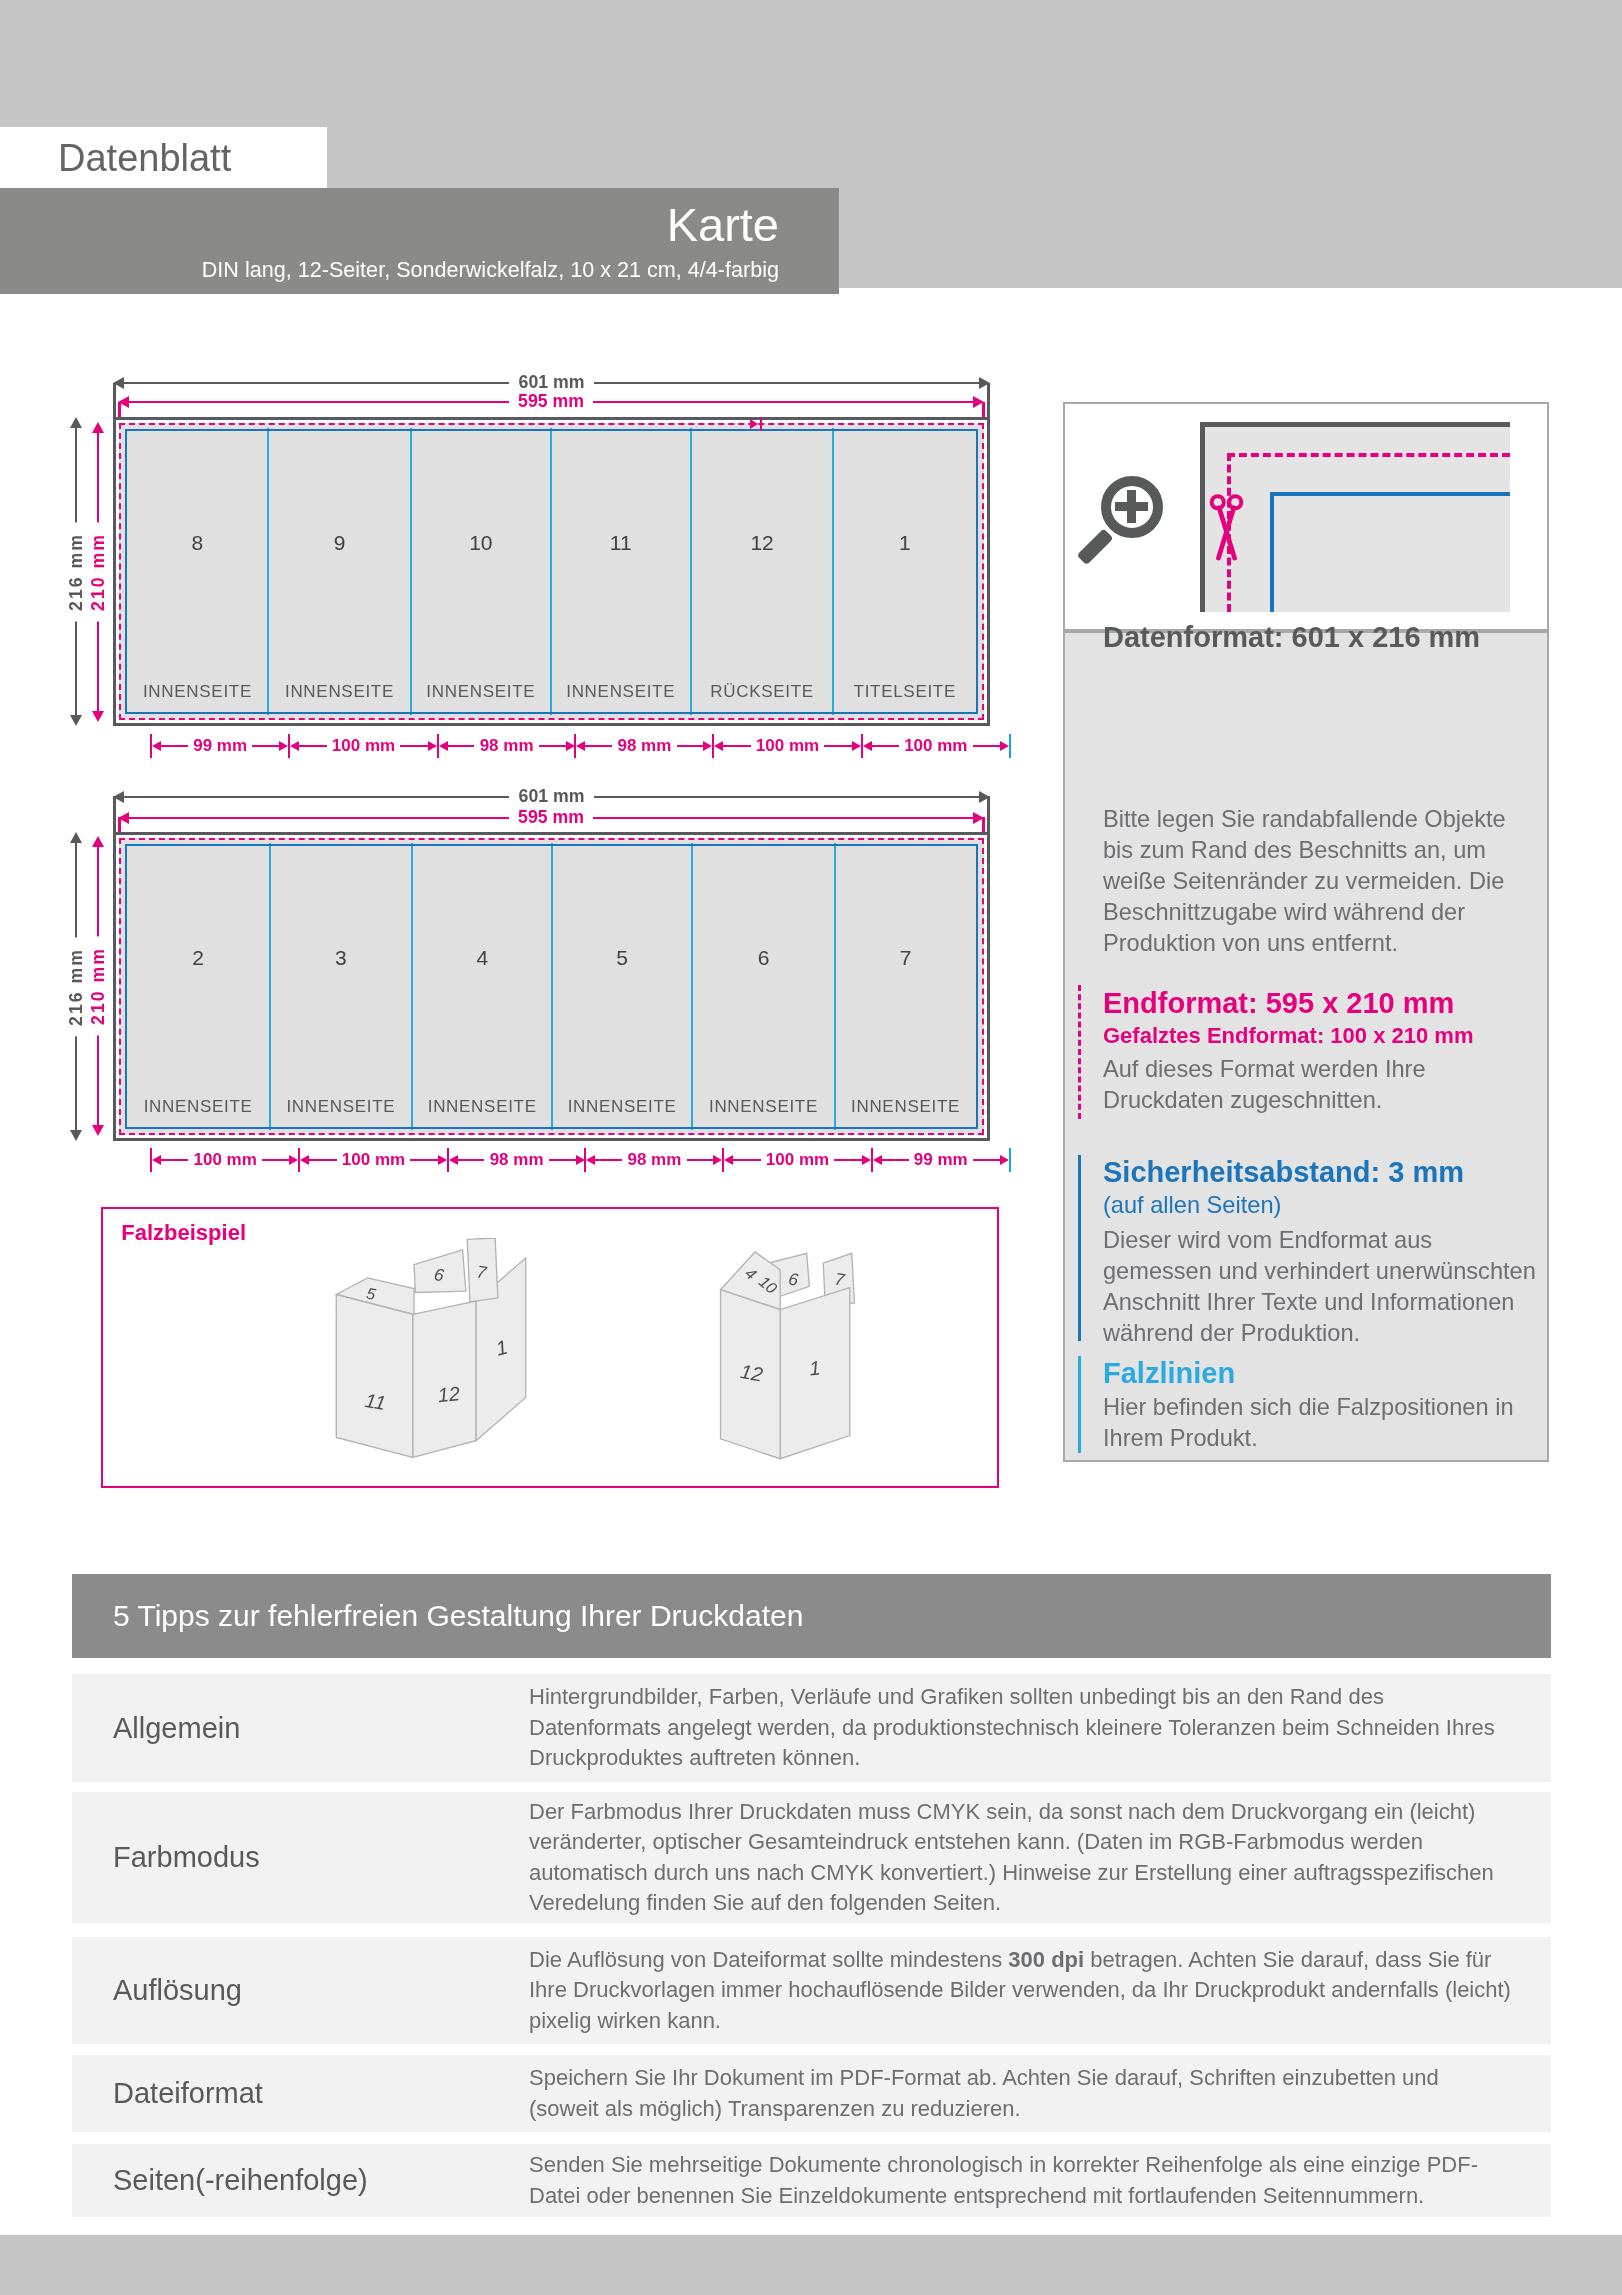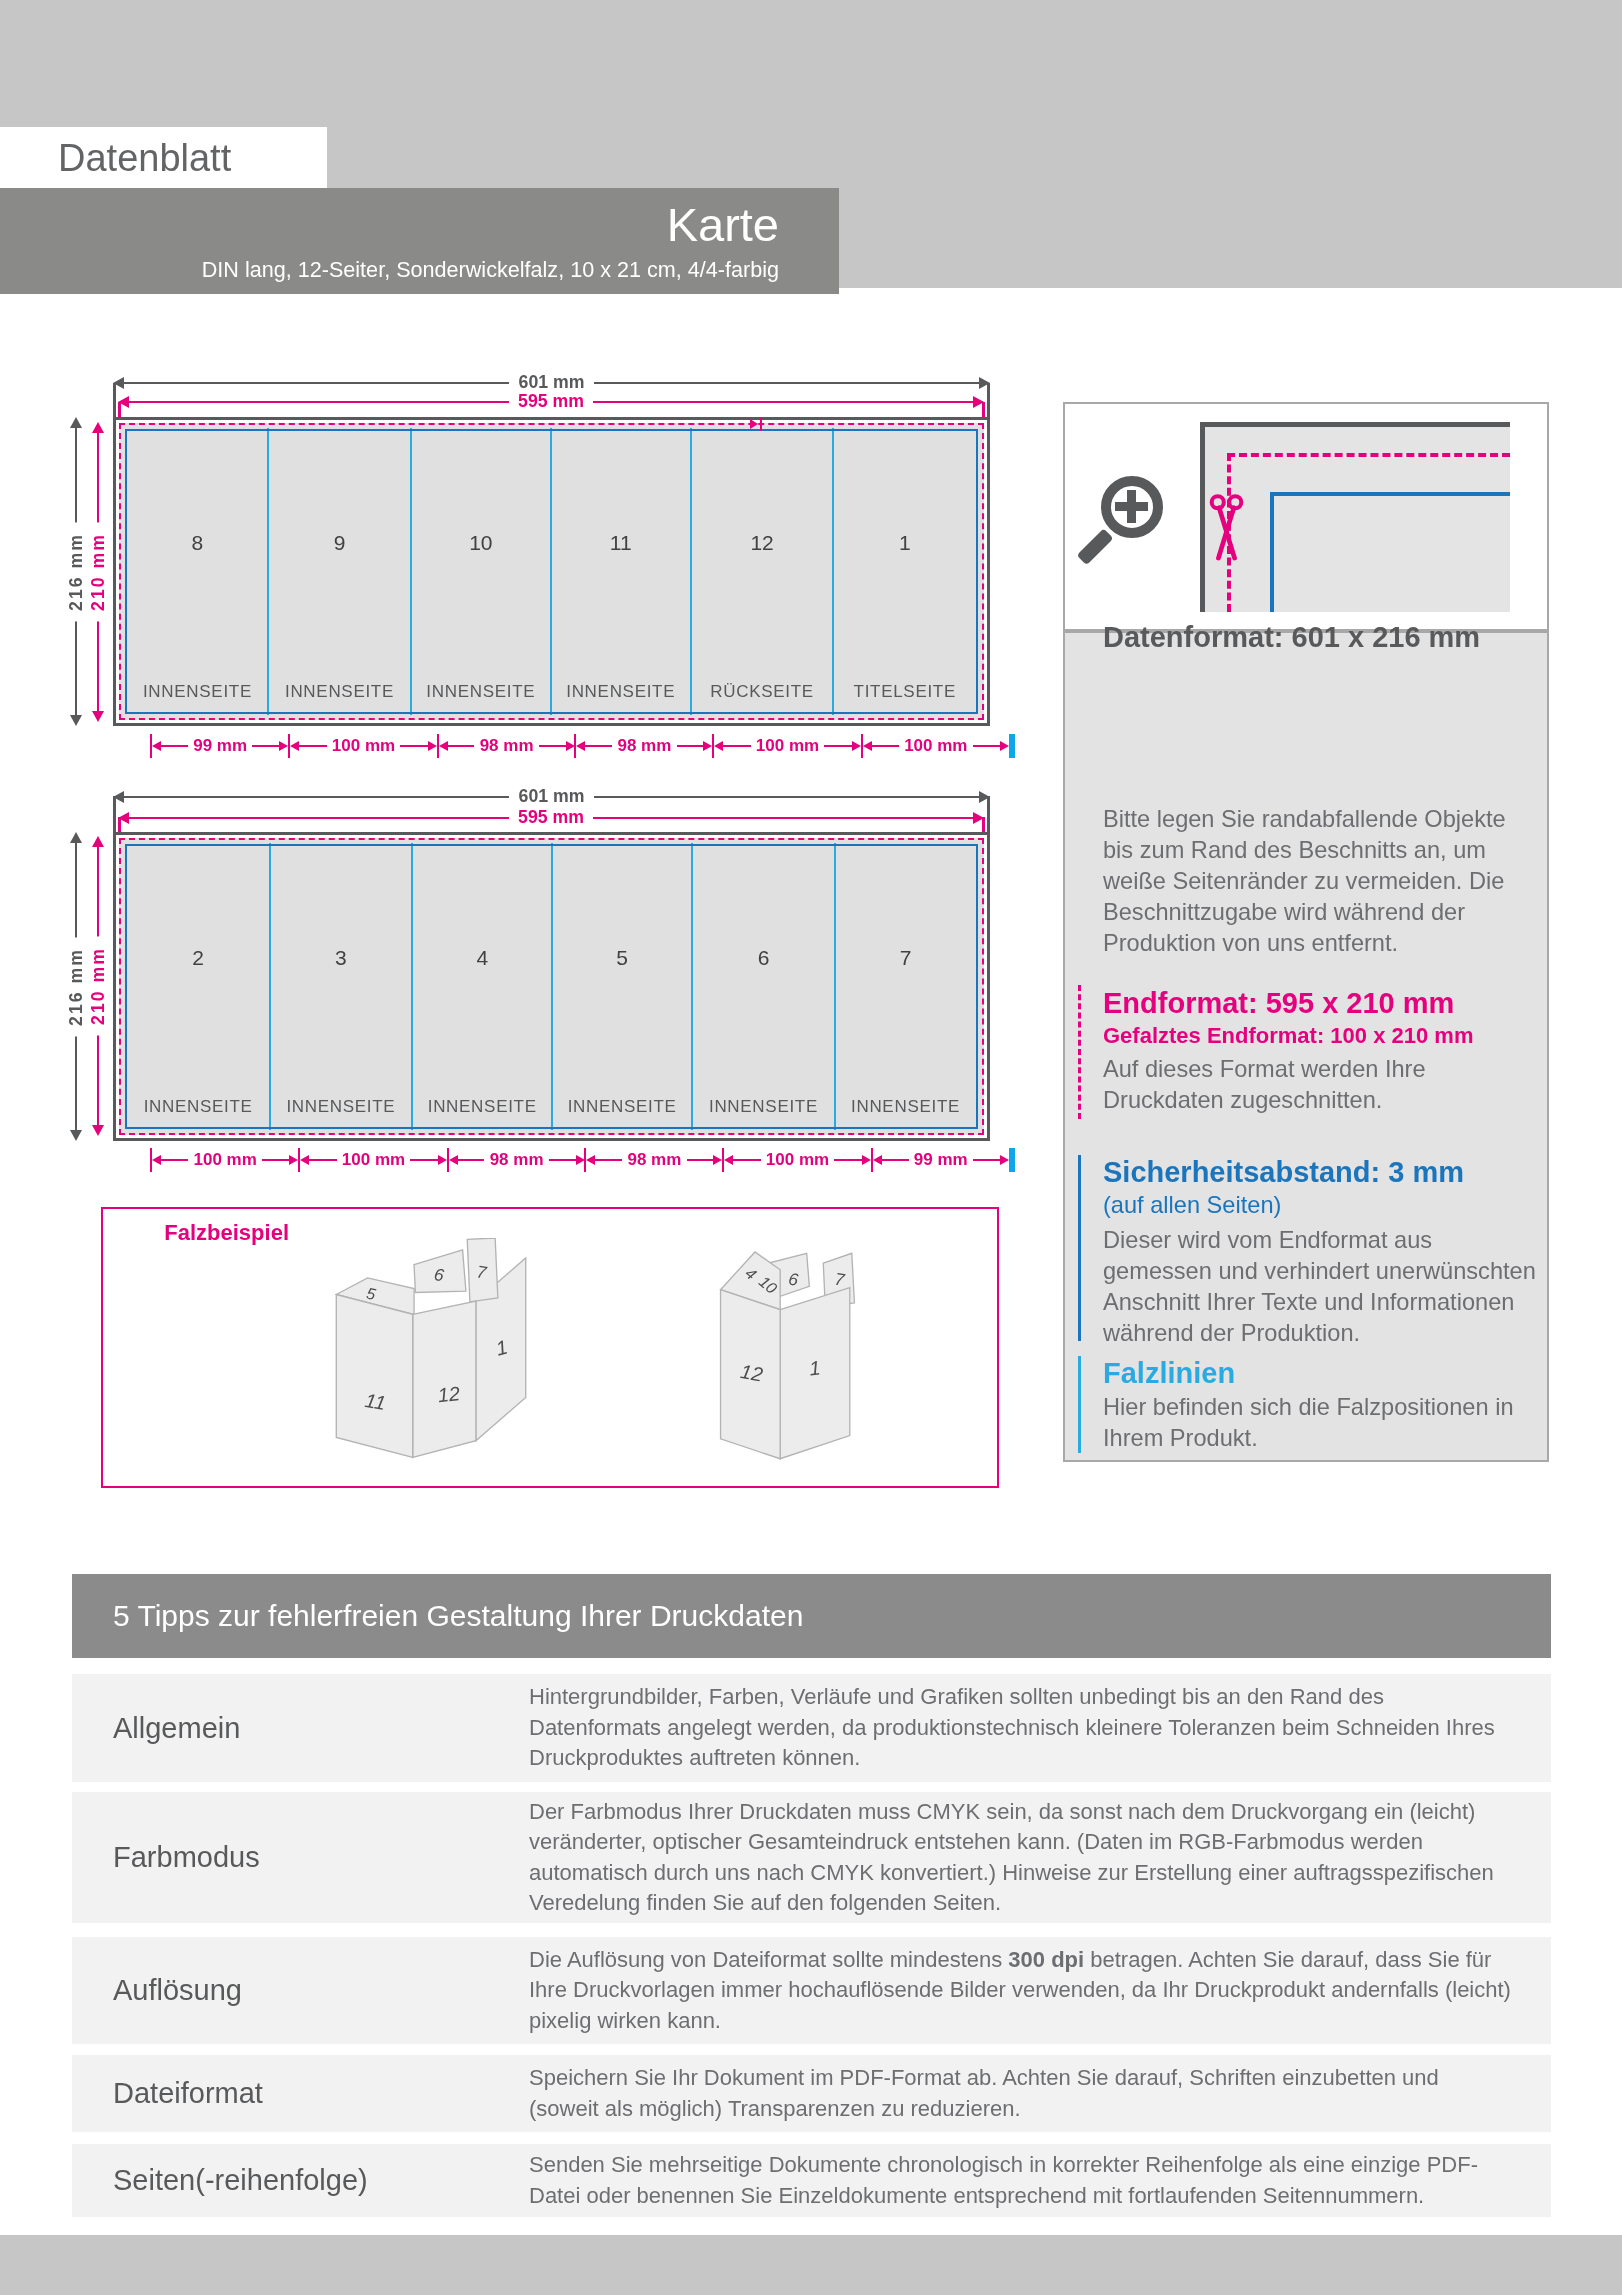--- a/index.html
+++ b/index.html
@@ -47,37 +47,37 @@
   .dbox{width:877px;height:309px;border:3.3px solid #58595b;background:#fff;box-sizing:border-box;}
   .bleed{position:absolute;inset:2.6px;border:2.6px dashed #e5007d;background:#e0e0e0;}
   .safe{position:absolute;inset:9.2px;border:2.6px solid #1b75bc;pointer-events:none;}
   .panels{position:absolute;top:7.9px;bottom:7.9px;left:11.8px;right:11.8px;display:flex;}
   .panel{position:relative;border-right:2px solid #29abe2;}
   .panel:last-child{border-right:none;}
   .pnum{position:absolute;top:40%;left:50%;transform:translate(-50%,-50%);font-size:21px;color:#414042;}
   .plabel{position:absolute;bottom:13px;left:50%;transform:translateX(-50%);font-size:17px;
           letter-spacing:0.7px;color:#58595b;white-space:nowrap;}
 
-  .mrow{display:flex;height:23.6px;border-right:6px solid #0ea5e9;padding-left:28px;}
+  .mrow{display:flex;height:23.6px;border-right:2px solid #0ea5e9;padding-left:28px;}
   .mcell{display:flex;align-items:center;border-left:2px solid #e5007d;min-width:0;}
   .mcell i{display:block;}
   .mln{flex:1;height:2px;background:#e5007d;}
   .mtl{width:0;height:0;border-top:5.9px solid transparent;border-bottom:5.9px solid transparent;
        border-right:9.8px solid #e5007d;}
   .mtr{width:0;height:0;border-top:5.9px solid transparent;border-bottom:5.9px solid transparent;
        border-left:9.8px solid #e5007d;}
   .mlab{font-size:17px;font-weight:bold;color:#e5007d;padding:0 5.2px;white-space:nowrap;}
 
   .bmark-t{width:0;height:0;border-top:5.2px solid transparent;border-bottom:5.2px solid transparent;
            border-left:8.5px solid #e5007d;}
   .bmark-l{width:2px;height:14.4px;background:#e5007d;}
 
   
   .fbox{left:101px;top:1207px;width:898px;height:281px;border:2px solid #e5007d;box-sizing:border-box;background:#fff;}
-  .ftitle{position:absolute;left:18.3px;top:10.5px;font-size:22px;font-weight:bold;color:#e5007d;margin-left:43px;}
+  .ftitle{position:absolute;left:18.3px;top:10.5px;font-size:22px;font-weight:bold;color:#e5007d;}
   .fig polygon{fill:#ececec;stroke:#b3b3b3;stroke-width:2;}
   .fignum{font-family:"Liberation Sans",sans-serif;font-style:italic;fill:#4d4d4d;}
 
   
   .ibox{left:1063px;top:402px;width:486px;height:229px;background:#fff;border:2.6px solid #a8a8a8;box-sizing:border-box;}
   .mag-icon{position:absolute;left:36px;top:72px;width:65px;height:65px;}
   .mag-ring{position:absolute;left:0;top:0;width:62px;height:62px;border:10.5px solid #58595b;border-radius:50%;
             box-sizing:border-box;background:#fff;}
   .mag-h{position:absolute;left:14.4px;top:25.5px;width:33px;height:9.8px;background:#58595b;}
   .mag-v{position:absolute;left:25.5px;top:14.4px;width:9.8px;height:33px;background:#58595b;}

